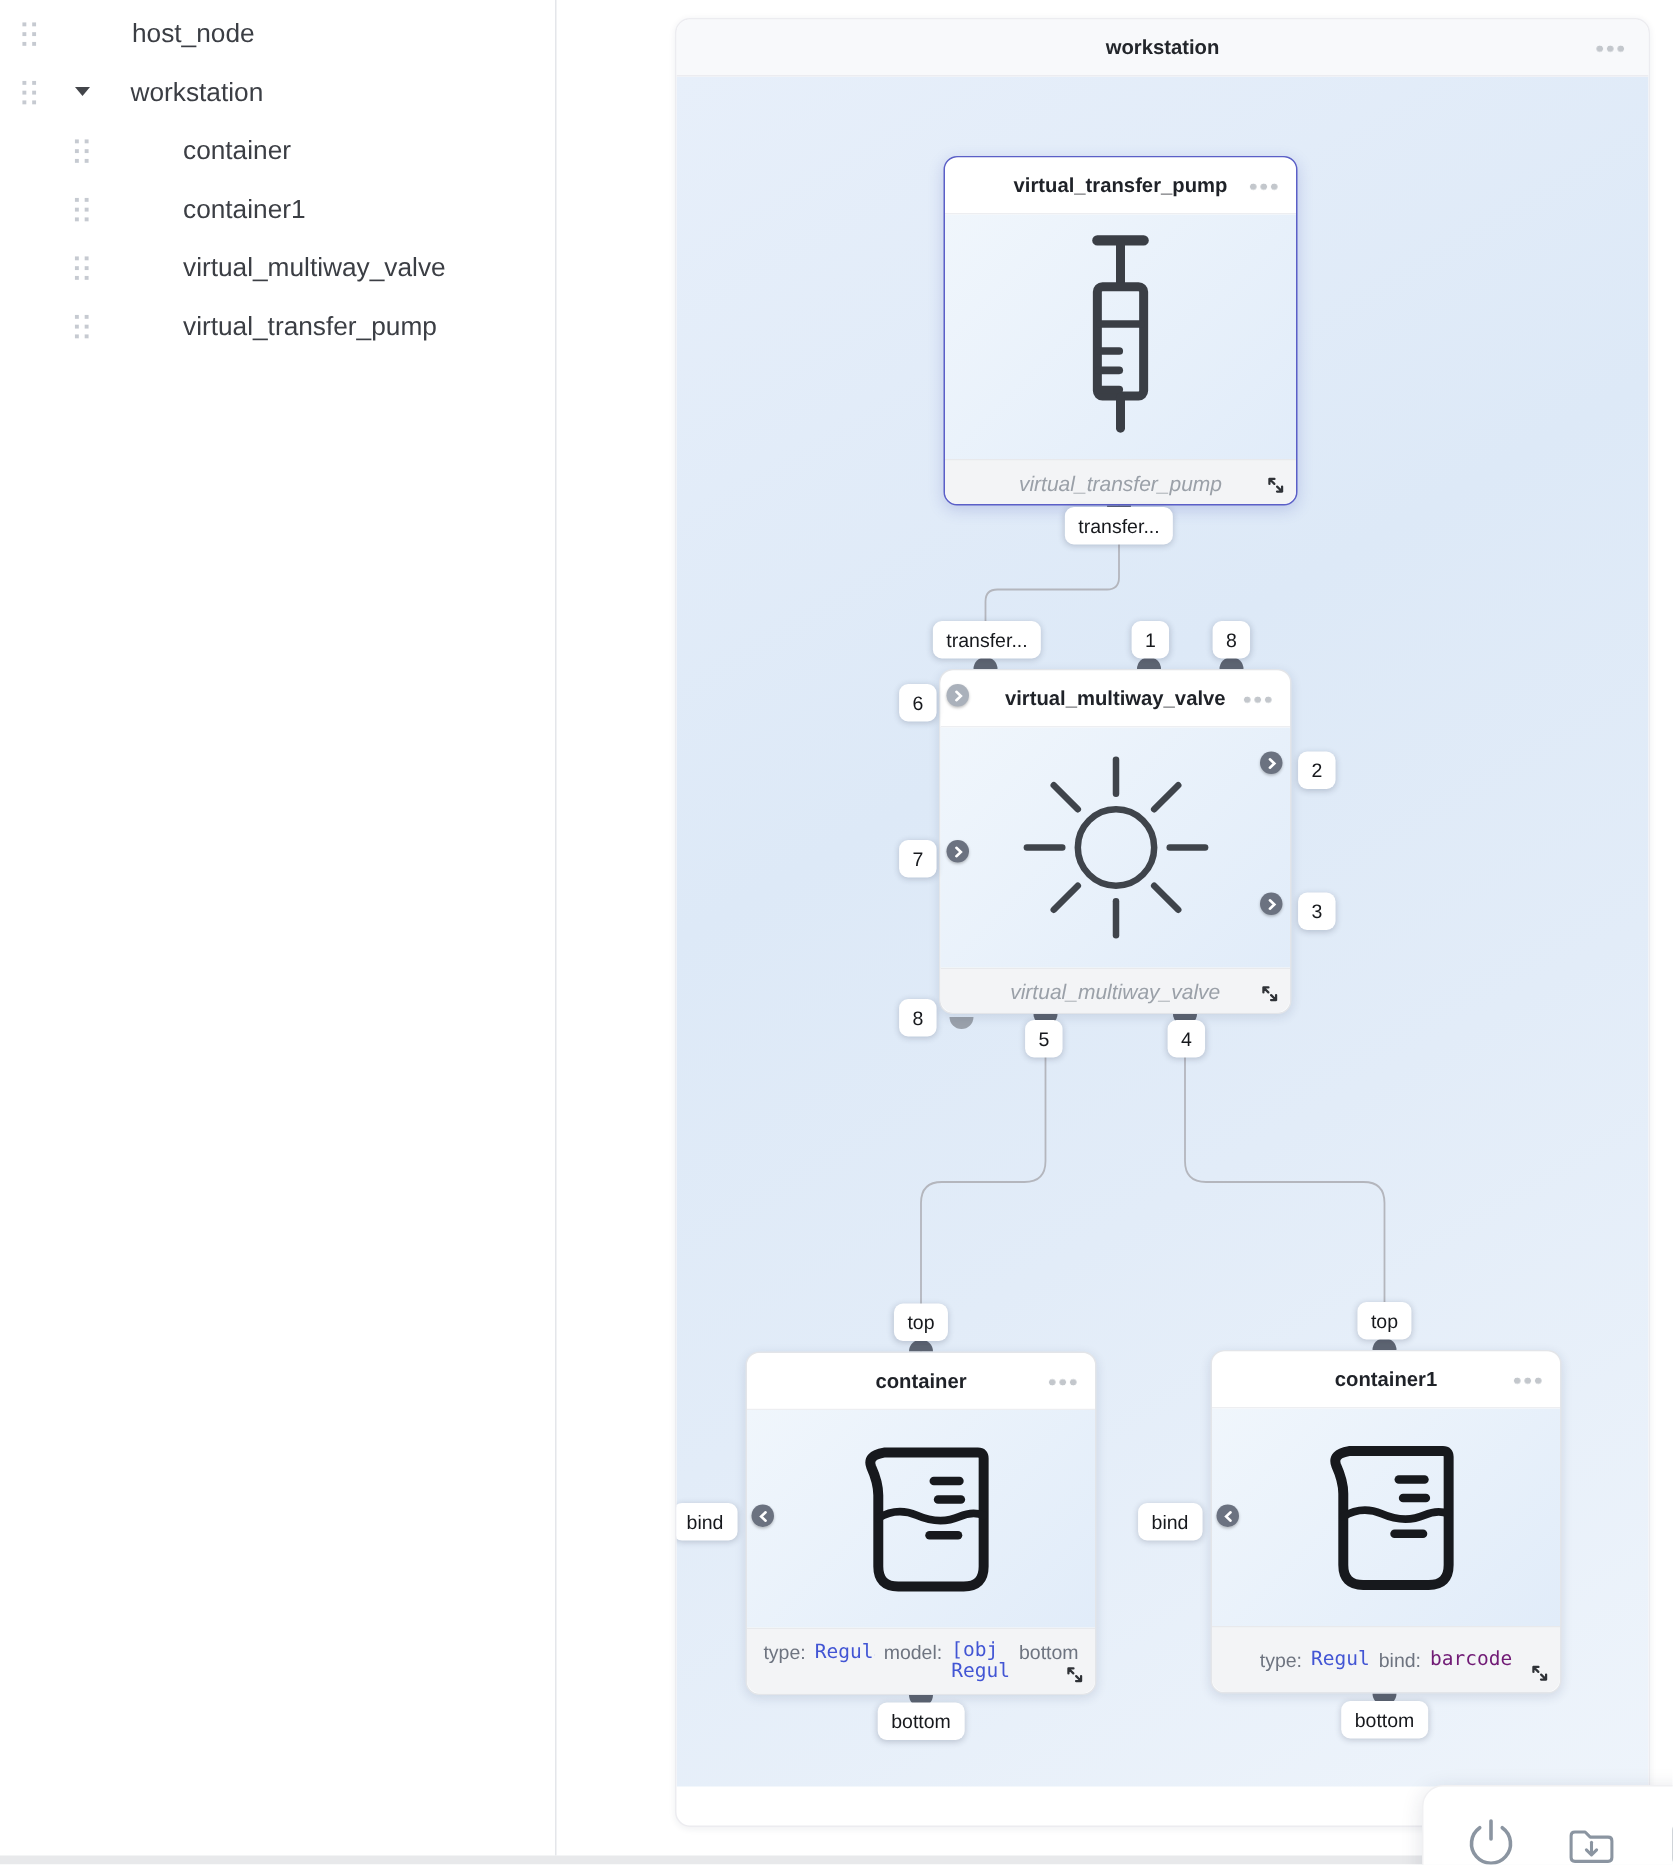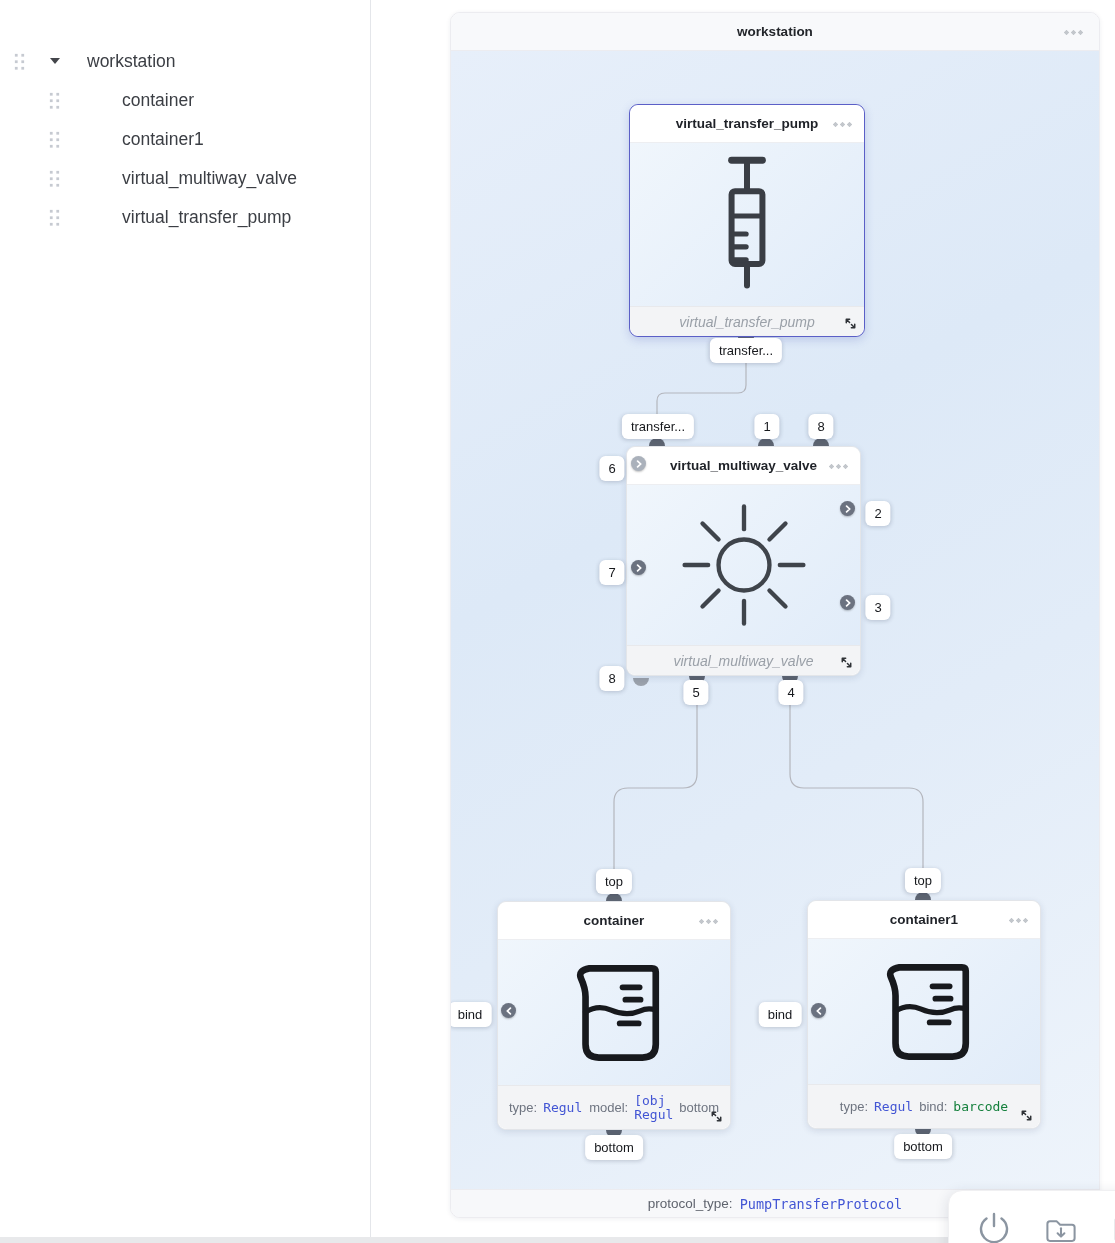--- a/index.html
+++ b/index.html
@@ -54,27 +54,27 @@
     background:rgba(255,255,255,0.96); border-bottom:1px solid #edeef1; border-radius:9px 9px 0 0; position:relative; cursor:grab; }
   .node-title { font-size:13.5px; font-weight:700; color:#1f2228; }
   .node-header .menu-dots { position:absolute; right:12px; top:17px; }
   .node-body { flex:1 1 auto; display:flex; align-items:center; justify-content:center;
     background:linear-gradient(135deg,#f0f6fc 0%,#e1ecf9 100%); }
   .node-footer { flex:0 0 30px; background:#f3f4f6; border-top:1px solid #e8e9ec;
     border-radius:0 0 9px 9px; display:flex; align-items:center; justify-content:center; position:relative; }
   .node-footer.tall { flex-basis:44px; }
   .node-name-italic { font-style:italic; font-size:14px; color:#9aa0a8; }
   .resize { position:absolute; right:6px; bottom:5px; cursor:nwse-resize; }
-  .fields { display:flex; align-items:center; justify-content:center; gap:6px;
+  .fields { display:flex; justify-content:center; gap:6px;
     font-size:13px; color:#6e7480; width:100%; padding:0 8px; }
   .fields .val { font-size:13px; }
   .val-clip { max-width:40px; overflow:hidden; white-space:nowrap; display:inline-block; vertical-align:middle; }
   .pre2 { white-space:pre-line; line-height:1.05; text-align:left; }
   .model-clip { max-width:42px; overflow:hidden; white-space:nowrap; }
-  .gray-val { color:#15803d; }
+  .gray-val { color:#701a75; }
 
   
   .port-label { position:absolute; transform:translateX(-50%); background:#ffffff;
     border-radius:6px; padding:5px 9px; font-size:13px; color:#17191d; white-space:nowrap;
     box-shadow:0 1px 4px rgba(30,40,70,0.22); z-index:8; cursor:pointer; }
   .h-semi { position:absolute; width:16px; height:8px; background:#5f6673; z-index:5; }
   .h-semi.up   { border-radius:8px 8px 0 0; }
   .h-semi.down { border-radius:0 0 8px 8px; }
   .h-semi.faint { background:#9aa1ab; }
   .h-circle { position:absolute; width:15px; height:15px; border-radius:50%;
@@ -89,20 +89,24 @@
     box-shadow:0 3px 14px rgba(30,40,70,0.13); z-index:20;
     display:flex; align-items:center; gap:33px; padding-left:28px; }
   .tool-btn { width:34px; height:34px; display:flex; align-items:center; justify-content:center; cursor:pointer; }
 
   .bottom-strip { position:absolute; left:0; bottom:0; width:100%; height:6px; background:#e8e9eb; z-index:5; }
 </style>
 </head>
 <body>
 
 <div class="sidebar">
+  <div class="tree-row lvl0 no-caret" style="top:4px">
+    <span class="drag-handle"></span>
+    <span class="tree-label">host_node</span>
+  </div>
   <div class="tree-row lvl0 with-caret" style="top:43px">
     <span class="drag-handle"></span>
     <span class="caret"></span>
     <span class="tree-label">workstation</span>
   </div>
   <div class="tree-row lvl1" style="top:82px">
     <span class="drag-handle"></span>
     <span class="tree-label">container</span>
   </div>
   <div class="tree-row lvl1" style="top:121px">
@@ -293,24 +297,20 @@
       </svg>
   </div>
   <div class="port-label" style="left:472px;top:855px">top</div>
   <div class="port-label" style="left:329px;top:989px">bind</div>
   <div class="port-label" style="left:472px;top:1121px">bottom</div>
 
   <div class="panel-header">
     <span class="panel-title">workstation</span>
     <span class="menu-dots"></span>
   </div>
-  <div class="panel-footer">
-    <span>protocol_type:</span>
-    <span class="mono blue">PumpTransferProtocol</span>
-  </div>
 </div>
 
 <div class="toolbar">
   <div class="tool-btn">
     <svg width="34" height="34" viewBox="-17 -17 34 34" fill="none" stroke="#8b95a1" stroke-width="2.4" stroke-linecap="round">
       <path d="M-7.5,-10.5 A13,13 0 1 0 7.5,-10.5"></path>
       <line x1="0" y1="-15" x2="0" y2="-3"></line>
     </svg>
   </div>
   <div class="tool-btn">

